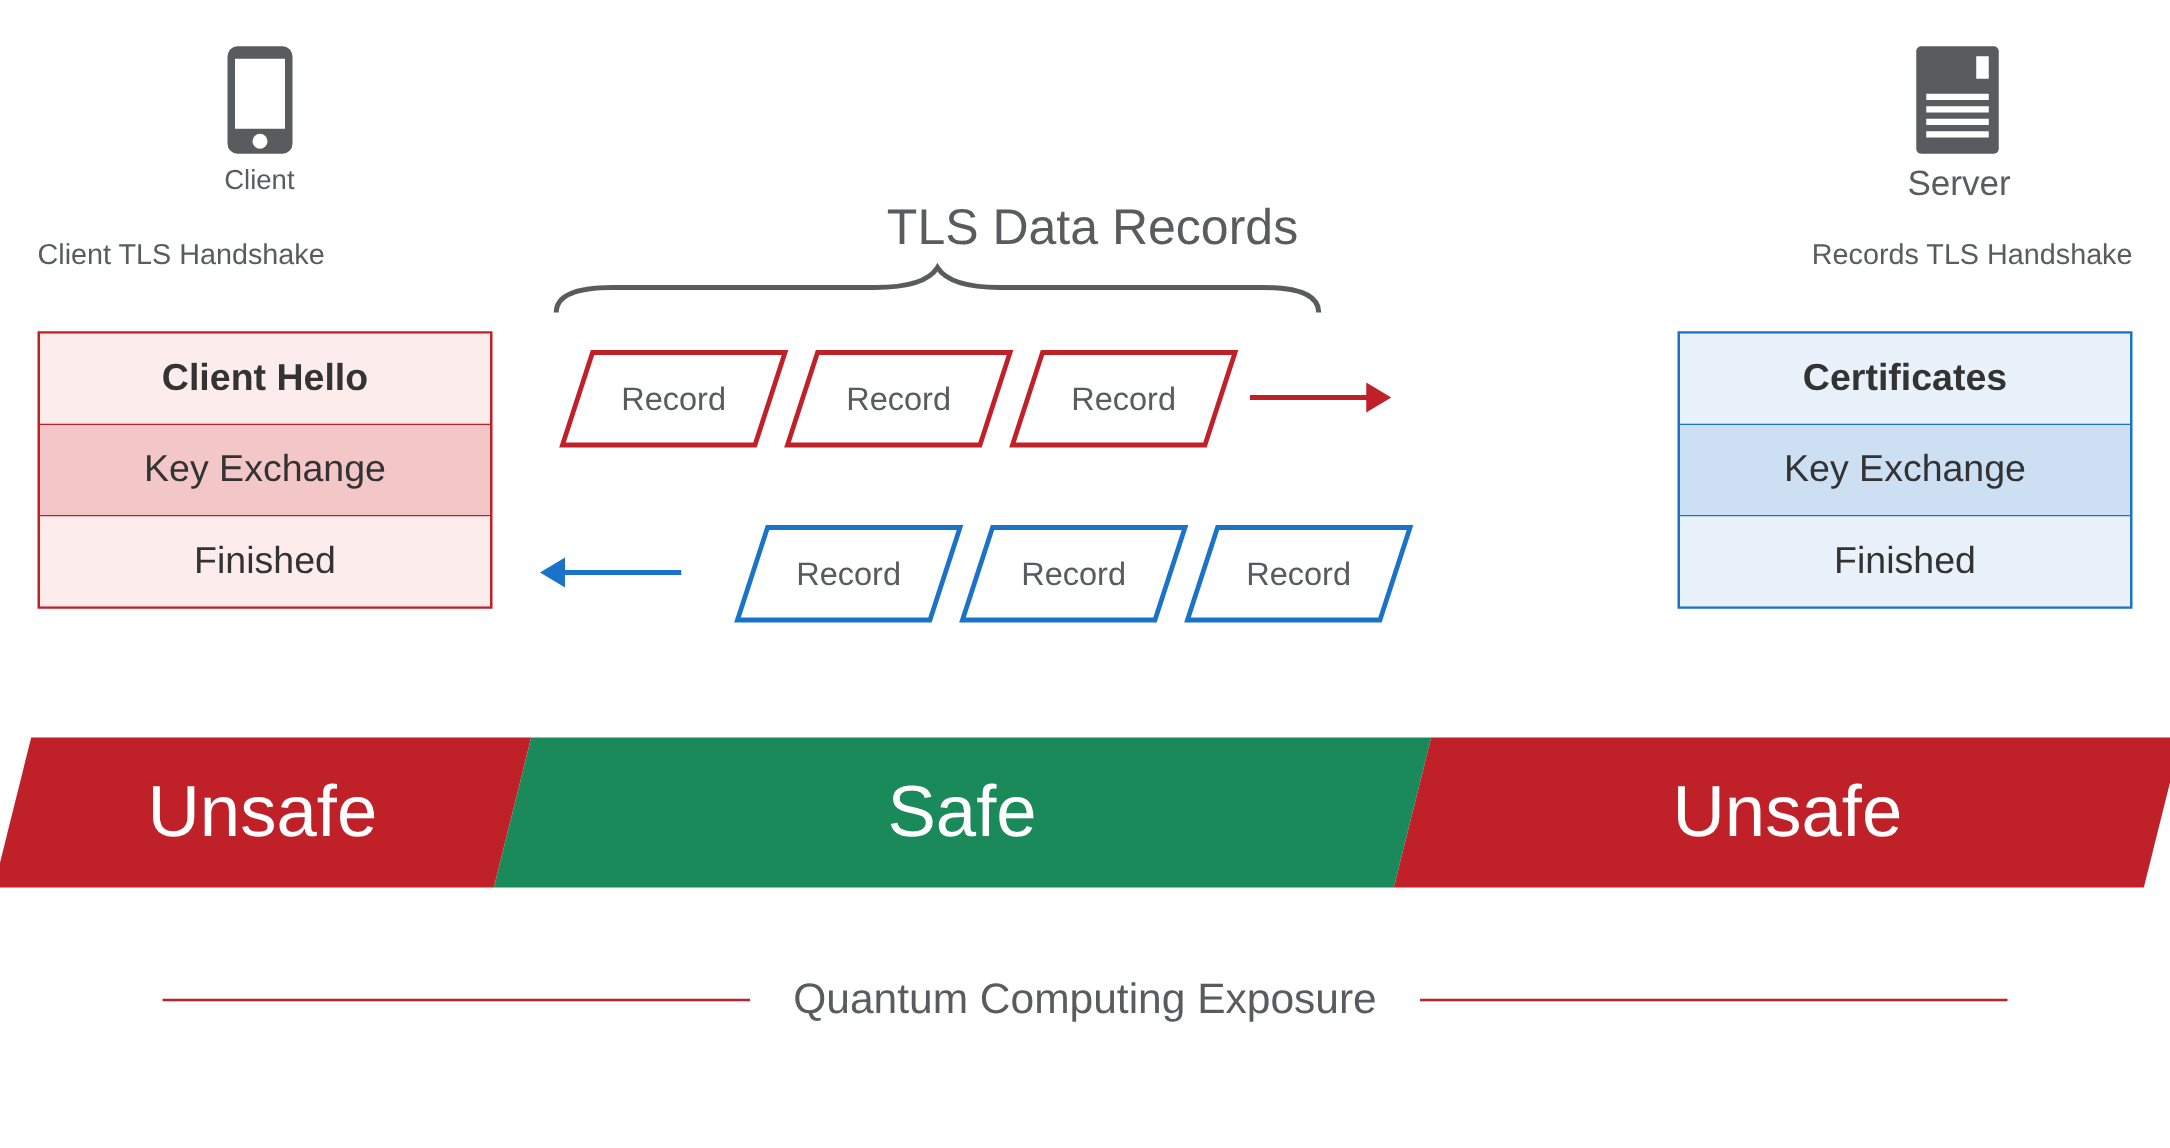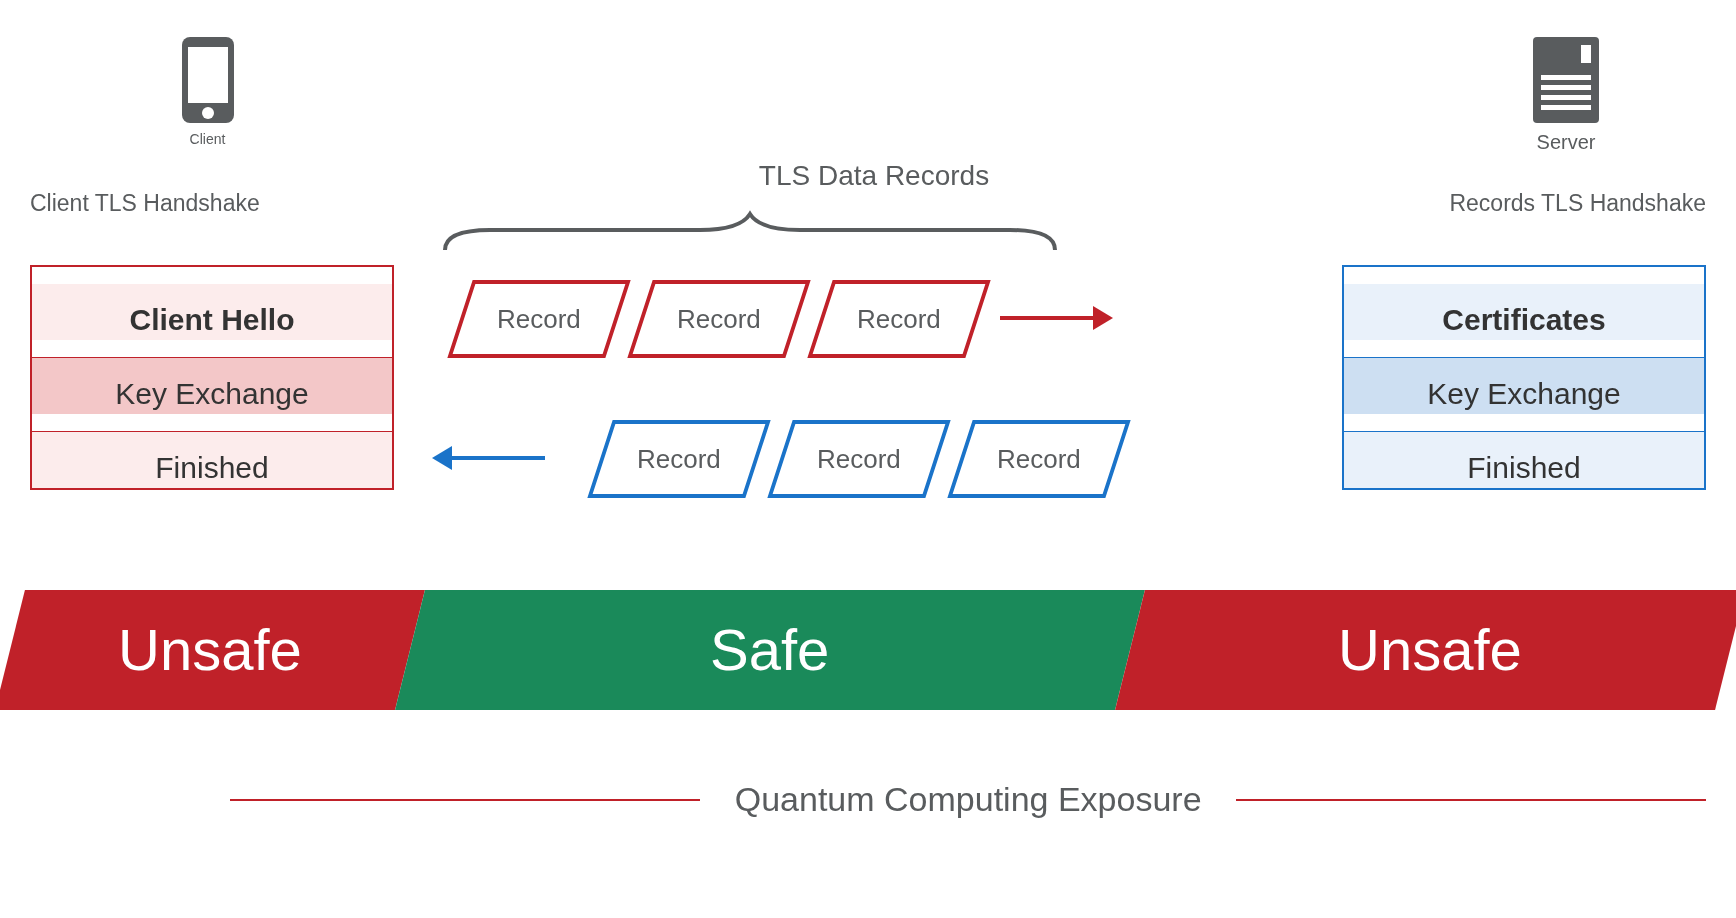--- a/index.html
+++ b/index.html
@@ -31,47 +31,47 @@
   
   .client-device {
     position: absolute;
     left: 175px;
     top: 35px;
     width: 65px;
     height: 110px;
     text-align: center;
   }
   .client-device svg { display: block; margin: 0 auto; }
-  .client-device .lbl { font-size: 14px; color: var(--grey); margin-top: 6px; text-align: center; }
+  .client-device .lbl { font-size: 22px; color: var(--grey); margin-top: 6px; text-align: center; }
 
   .server-device {
     position: absolute;
     right: 130px;
     top: 35px;
     width: 80px;
     height: 110px;
     text-align: center;
   }
   .server-device svg { display: block; margin: 0 auto; }
-  .server-device .lbl { font-size: 20px; color: var(--grey); margin-top: 6px; }
+  .server-device .lbl { font-size: 28px; color: var(--grey); margin-top: 6px; }
 
   
   .client-title, .server-title, .records-title {
     position: absolute;
     top: 190px;
     font-size: 23px;
     color: var(--grey);
   }
   .client-title { left: 30px; }
   .server-title { right: 30px; }
   .records-title {
     left: 0; right: 0;
     top: 160px;
     text-align: center;
-    font-size: 28px;
+    font-size: 40px;
     margin-left: 12px;
   }
 
   
   .brace {
     position: absolute;
     top: 210px;
     left: 440px;
     width: 620px;
     height: 44px;
@@ -81,26 +81,25 @@
   
   .handshake {
     position: absolute;
     top: 265px;
     width: 360px;
     border: 2px solid;
   }
   .handshake.red  { left: 30px;  border-color: var(--red);  }
   .handshake.blue { right: 30px; border-color: var(--blue); }
   .hs-row {
-    height: 56px;
+    height: 72px;
     line-height: 72px;
     text-align: center;
     font-size: 30px;
     border-top: 1px solid;
-    margin-top: 17px;
   }
   .handshake.red .hs-row  { border-color: var(--red);  background: var(--red-light); }
   .handshake.blue .hs-row { border-color: var(--blue); background: var(--blue-light); }
   .hs-row:first-child { border-top: none; font-weight: bold; }
   .handshake.red  .hs-row.em { background: var(--red-mid); }
   .handshake.blue .hs-row.em { background: var(--blue-mid); }
 
   
   .record-row { position: absolute; left: 460px; width: 540px; height: 80px; }
   .record-row.top { top: 280px; }
@@ -185,21 +184,21 @@
   .seg.left  { left: -20px;  width: 400px; background: var(--red); }
   .seg.mid   { left: 380px;  width: 720px; background: var(--green); }
   .seg.right { left: 1100px; width: 600px; background: var(--red); }
 
   
   .exposure-wrap {
     position: absolute;
     top: 780px;
     left: 30px;
     right: 30px;
-    text-align: right;
+    text-align: center;
   }
   .exposure-wrap .line {
     display: inline-block;
     vertical-align: middle;
     height: 2px;
     background: var(--red);
     width: 470px;
   }
   .exposure-wrap .txt {
     display: inline-block;

